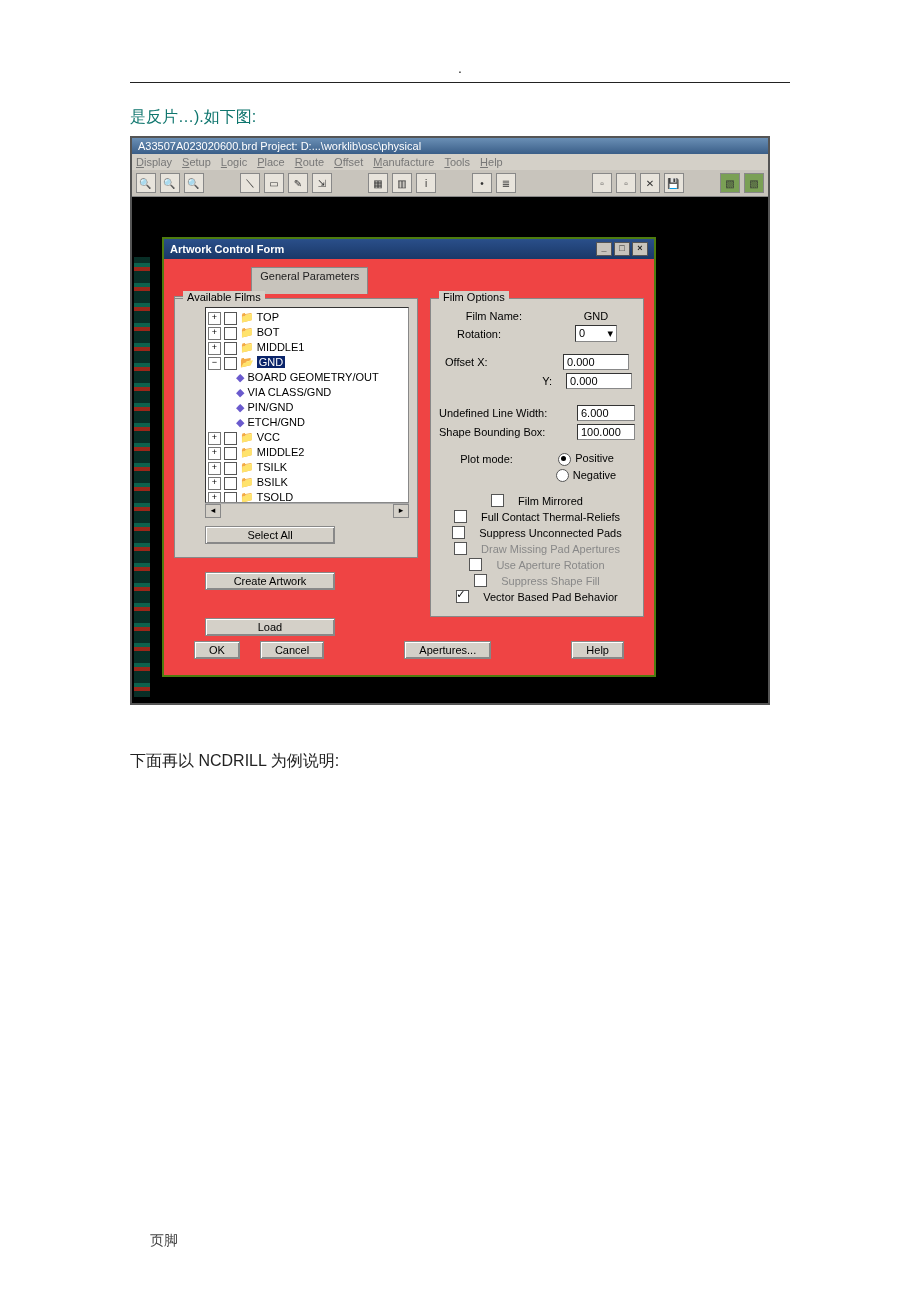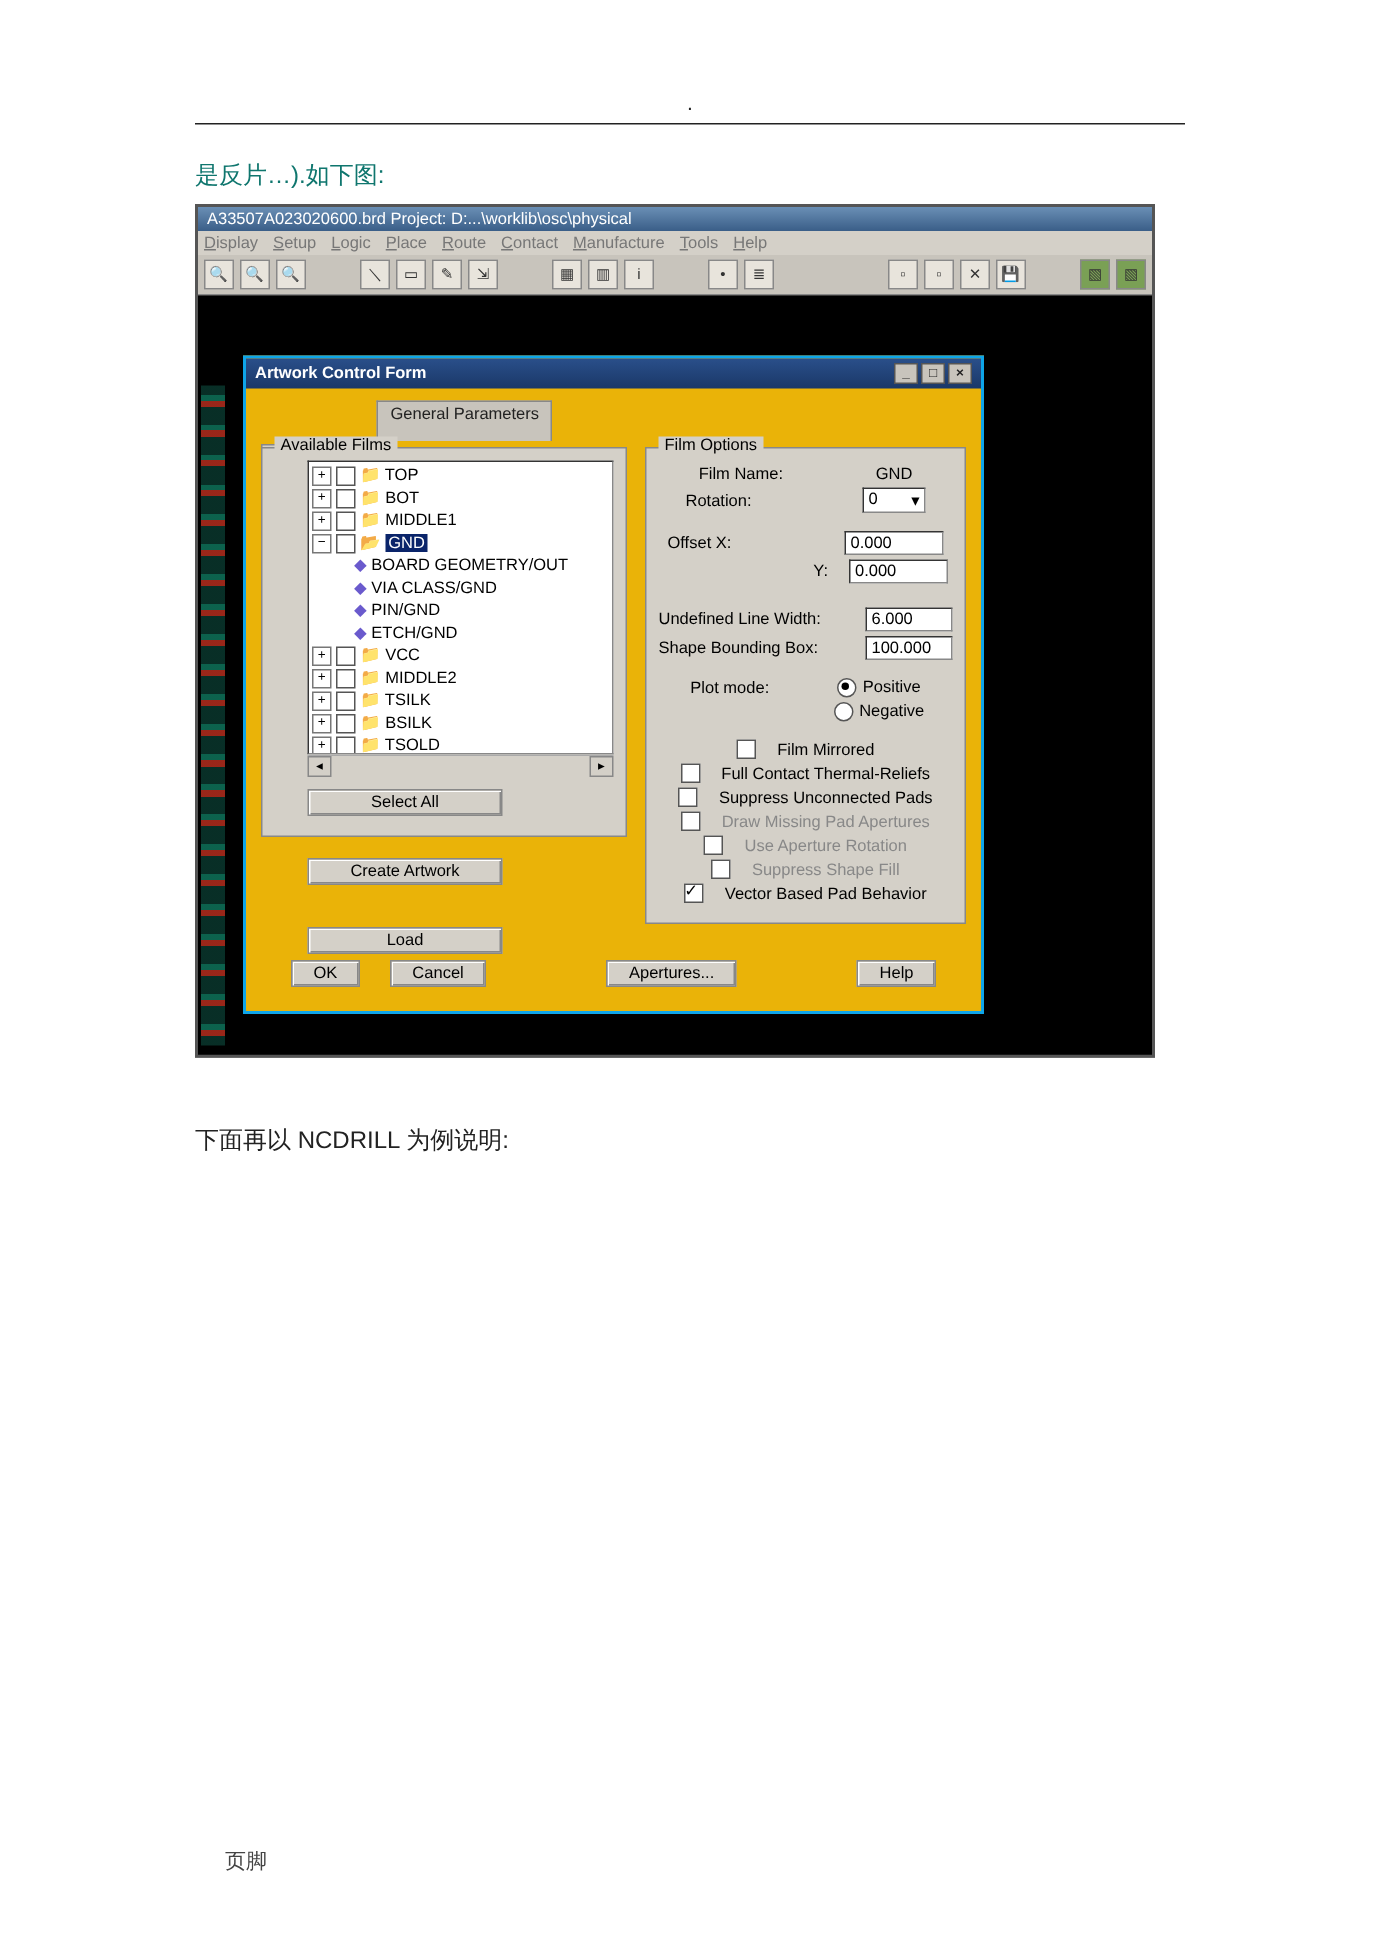--- a/index.html
+++ b/index.html
@@ -73,22 +73,22 @@
     position:absolute; left:2px; top:60px; bottom:6px; width:16px;
     background: repeating-linear-gradient(#0a3a30 0 6px, #0f7a60 6px 10px, #c03020 10px 14px, #0a3a30 14px 20px);
     opacity:0.8;
   }
 
   
   .dialog {
     position: absolute;
     left: 30px; top: 40px;
     width: 490px;
-    background: #eab308;
-    border: 2px solid #0ea5e9;
+    background: #ef4444;
+    border: 2px solid #4d7c0f;
     box-shadow: 2px 2px 4px #0008;
     color: #000;
   }
   .dlg-title {
     background: linear-gradient(#2a4f8a,#1a3868);
     color: #fff;
     padding: 3px 6px;
     font-weight: bold;
     font-size: 11px;
     display:flex; justify-content:space-between; align-items:center;
@@ -175,21 +175,21 @@
   <div class="app-window">
     <div class="titlebar">
       <span>A33507A023020600.brd  Project: D:...\worklib\osc\physical</span>
     </div>
     <div class="menubar">
       <span>Display</span>
       <span>Setup</span>
       <span>Logic</span>
       <span>Place</span>
       <span>Route</span>
-      <span>Contact</span>
+      <span>Offset</span>
       <span>Manufacture</span>
       <span>Tools</span>
       <span>Help</span>
     </div>
     <div class="toolbar">
       <div class="tbtn">🔍</div>
       <div class="tbtn">🔍</div>
       <div class="tbtn">🔍</div>
       <div class="tsep"></div>
       <div class="tbtn">＼</div>

